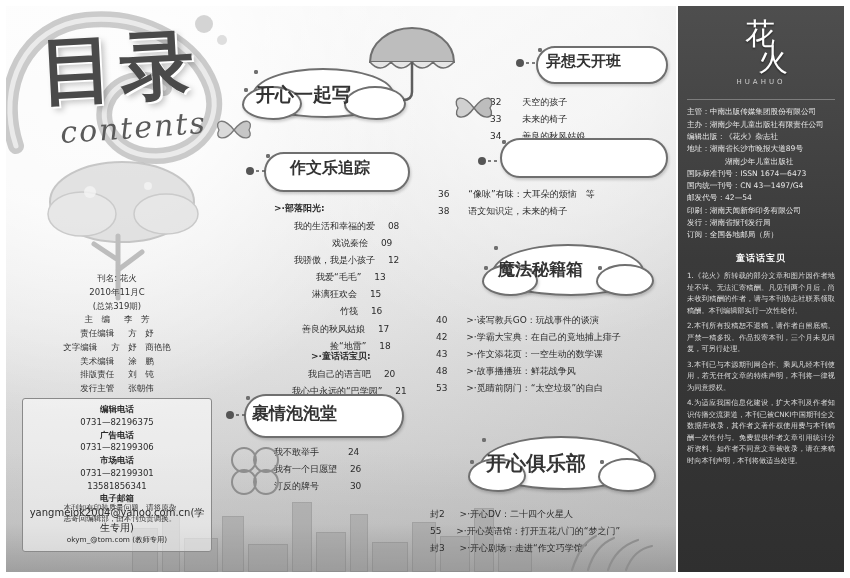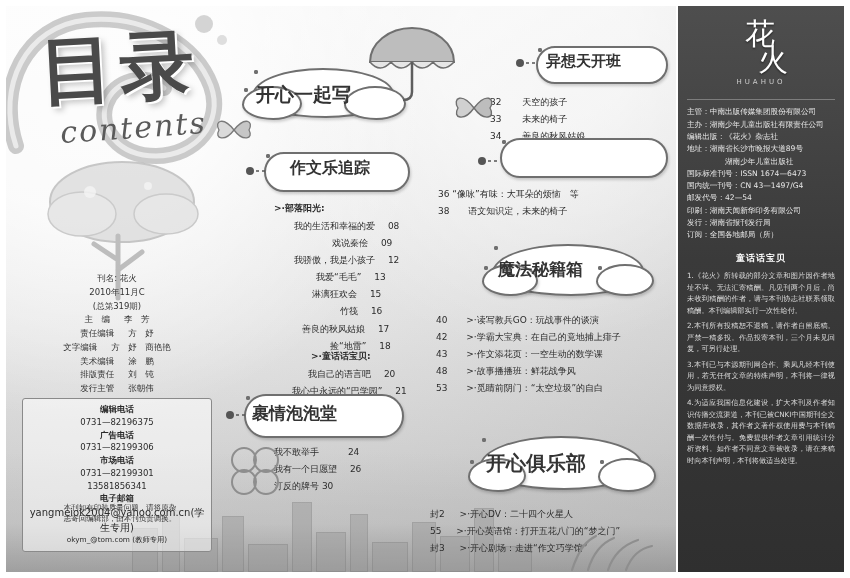--- a/index.html
+++ b/index.html
@@ -302,21 +302,21 @@
       <div class="entry">
         <span>我不敢举手</span>
         <span style="margin-left:26px">24</span>
       </div>
       <div class="entry">
         <span>我有一个日愿望</span>
         <span style="margin-left:10px">26</span>
       </div>
       <div class="entry">
         <span>汀反的牌号</span>
-        <span style="">30</span>
+        <span style="margin-left:28px">30</span>
       </div>
     </div>
 
     <div class="cloud" style="left:530px; top:40px; width:132px; height:38px; border-radius:19px/19px;"></div>
     <div class="sec-head" style="left:540px; top:46px; font-size:15px;">异想天开班</div>
     <div class="toc" style="left:484px; top:88px;">
       <div class="entry">
         <span>32</span>
         <span style="margin-left:18px">天空的孩子</span>
       </div>
@@ -327,21 +327,21 @@
       <div class="entry">
         <span>34</span>
         <span style="margin-left:18px">善良的秋风姑娘</span>
       </div>
     </div>
 
     <div class="cloud" style="left:494px; top:132px; width:168px; height:40px; border-radius:20px/20px;"></div>
     <div class="toc" style="left:432px; top:180px;">
       <div class="entry">
         <span>36</span>
-        <span style="">“像咏”有味：大耳朵的烦恼　等</span>
+        <span style="margin-left:16px">“像咏”有味：大耳朵的烦恼　等</span>
       </div>
       <div class="entry">
         <span>38</span>
         <span style="margin-left:16px">语文知识定，未来的椅子</span>
       </div>
     </div>
 
     <div class="cloud" style="left:486px; top:238px; width:152px; height:52px;"></div>
     <div class="cloud" style="left:476px; top:258px; width:56px; height:32px;"></div>
     <div class="cloud" style="left:590px; top:258px; width:58px; height:32px;"></div>

